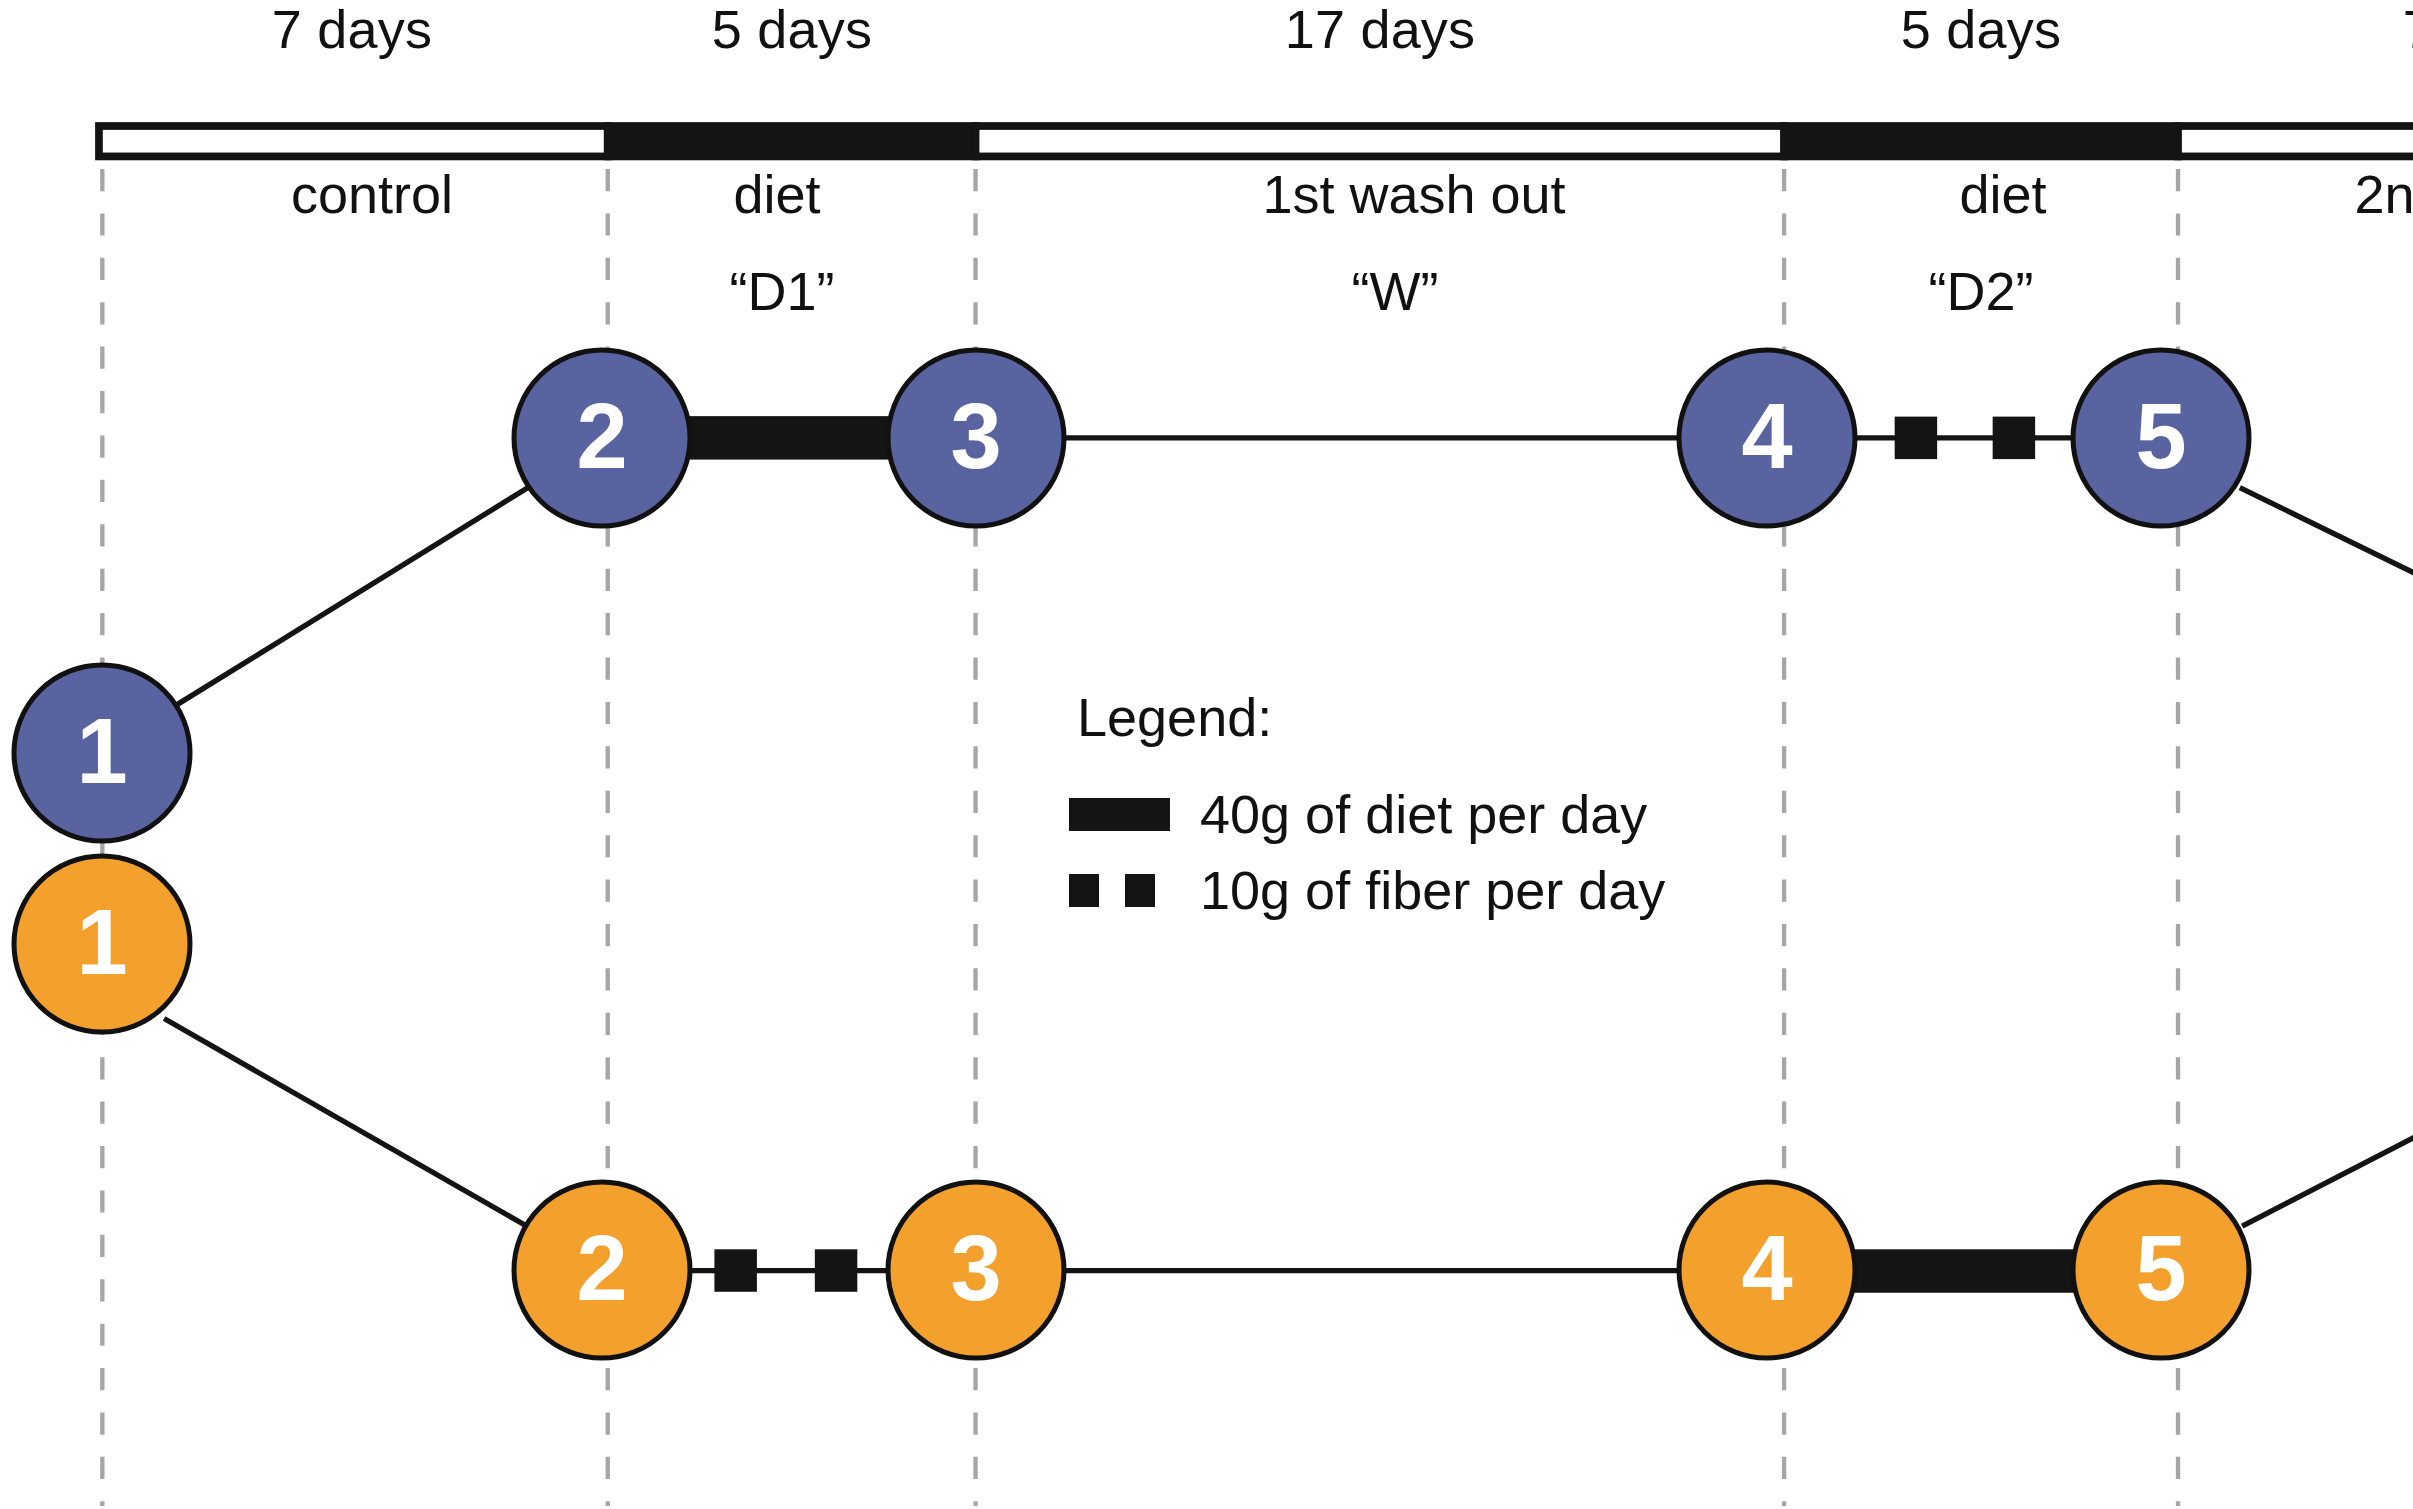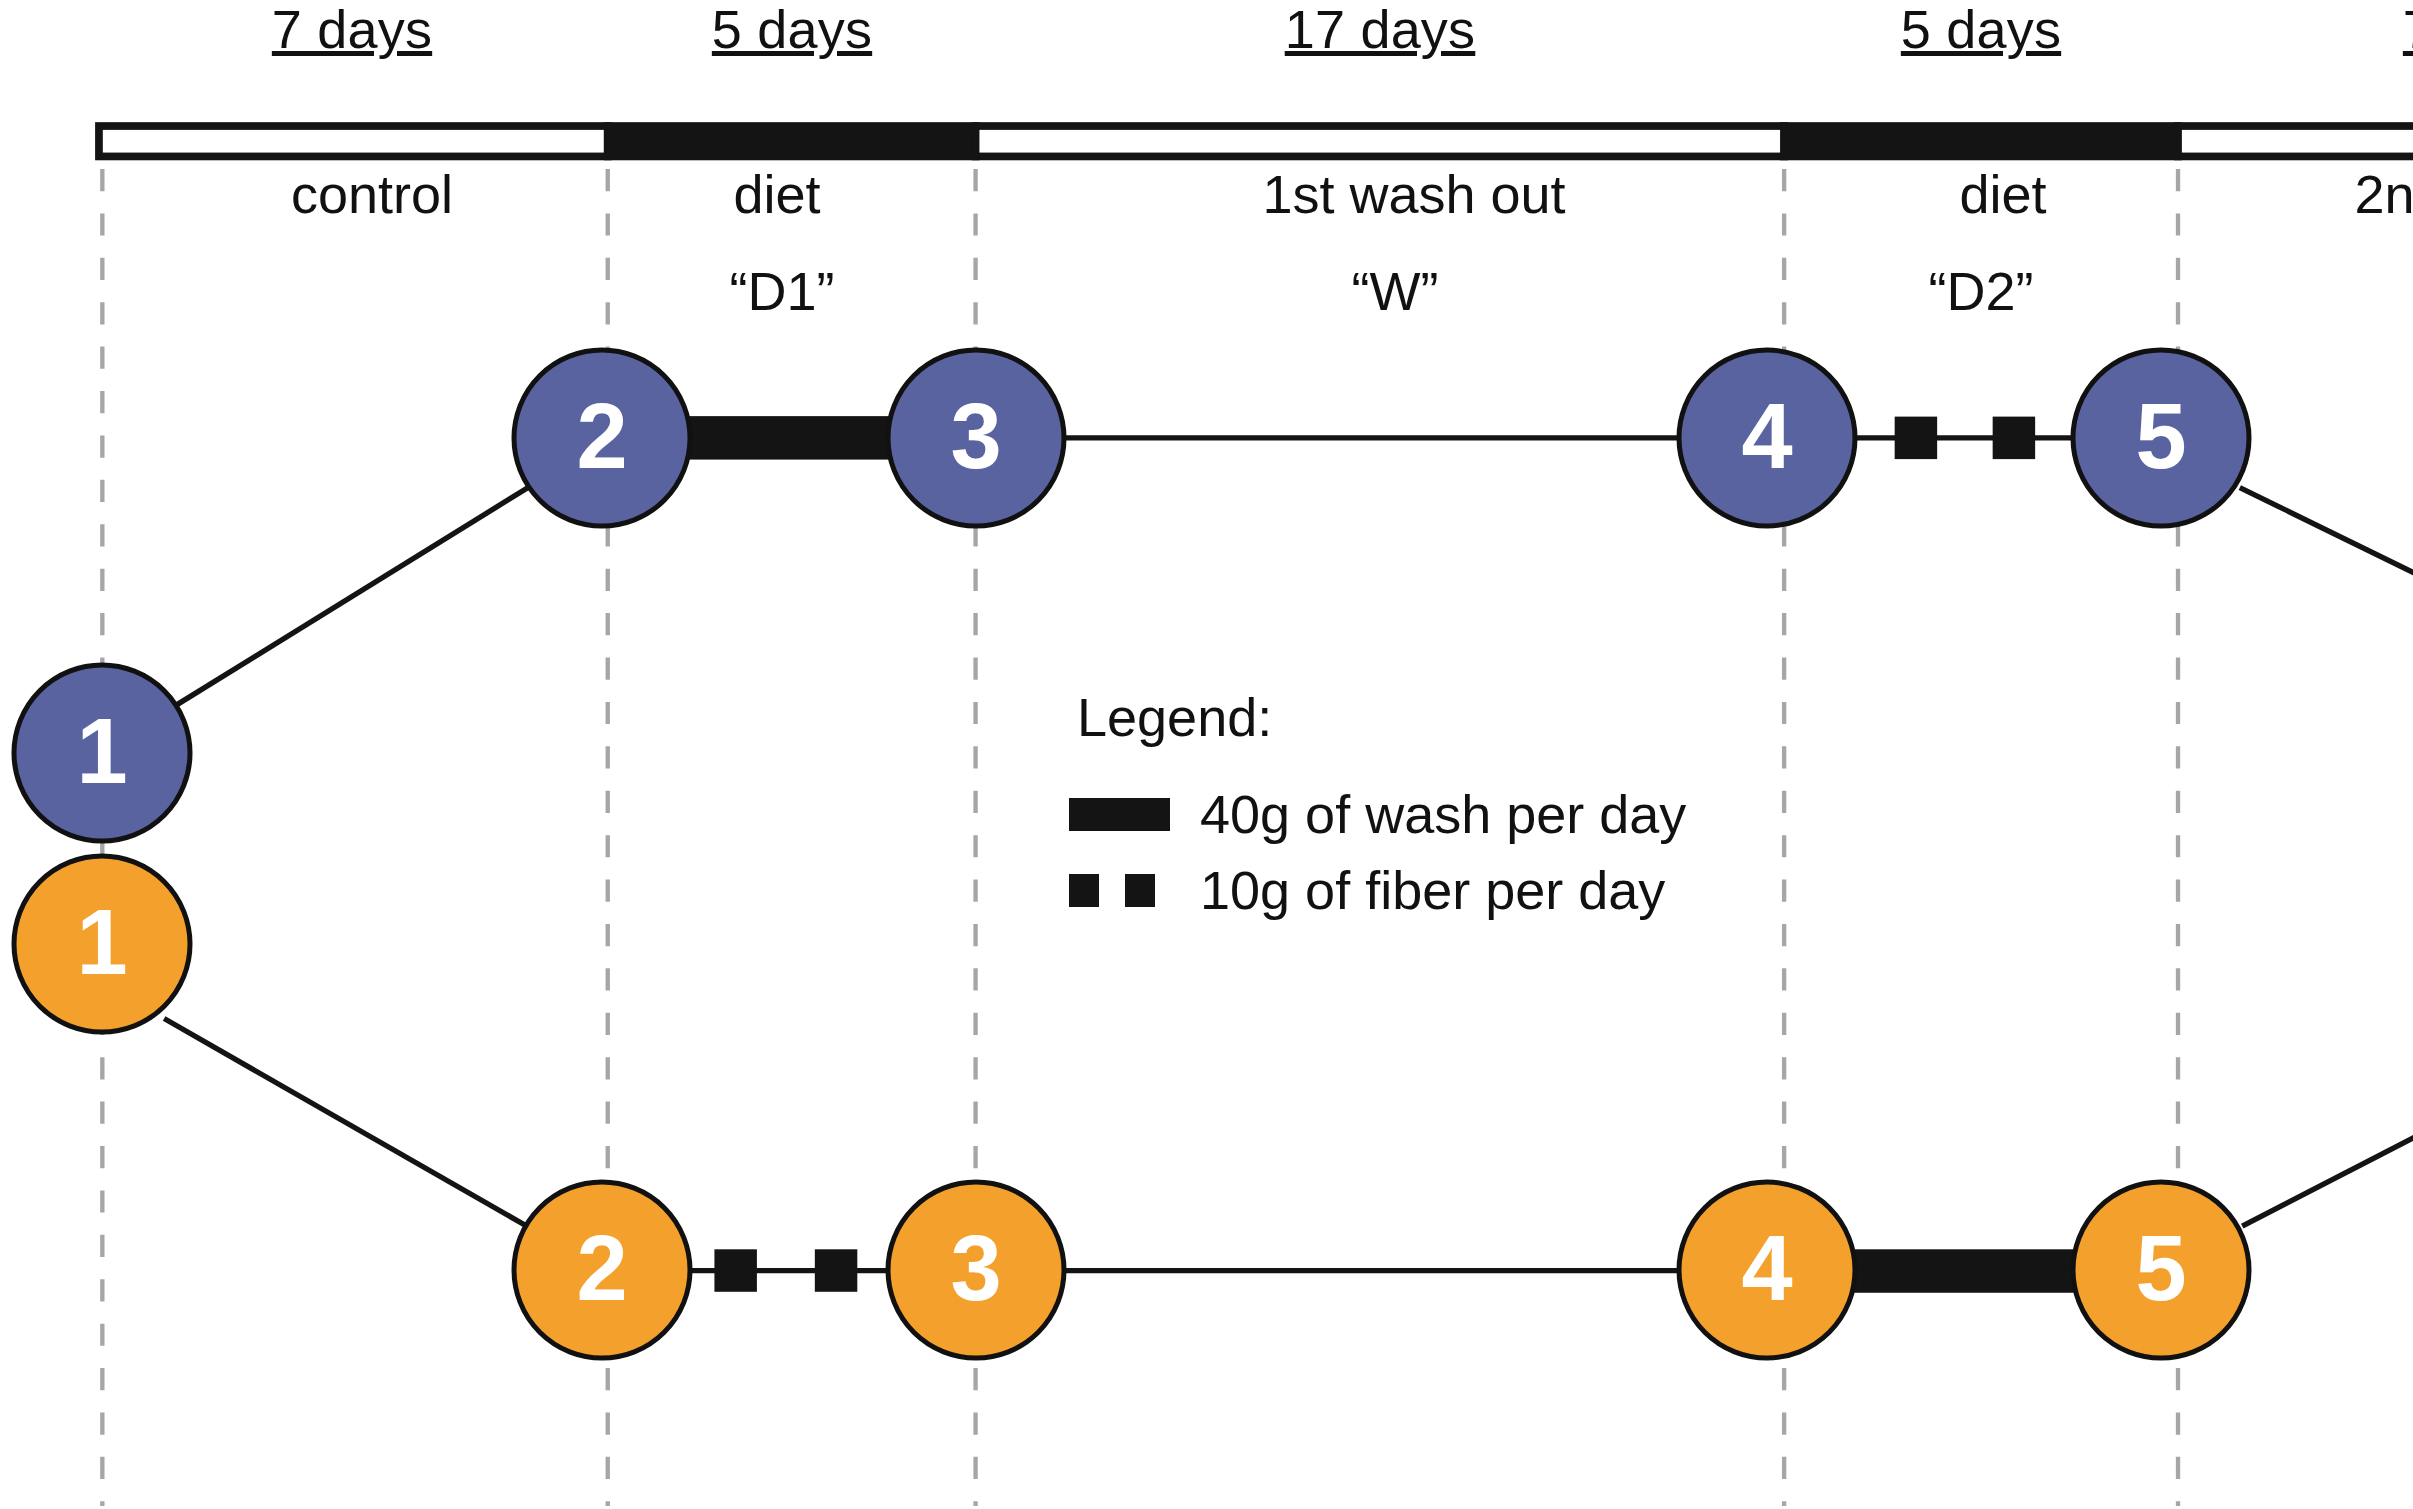--- a/index.html
+++ b/index.html
@@ -8,21 +8,21 @@
     width:2877px;height:1510px;overflow:hidden;
     font-family:"Liberation Sans","DejaVu Sans",sans-serif;
     color:#111111;
   }
   #stage{position:relative;width:2877px;height:1510px;background:#ffffff;}
   svg.layer{position:absolute;top:0;left:0;width:2877px;height:1510px;}
 
   
   .txt{position:absolute;white-space:nowrap;text-align:center;
        transform:translateX(-50%);line-height:1;}
-  .duration{font-size:54px;top:2.4px;letter-spacing:0.2px;text-decoration:underline;}
+  .duration{font-size:54px;top:2.4px;letter-spacing:0.2px;}
   .phase{font-size:54px;top:167px;}
   .code{font-size:54px;top:264px;}
 
   
   #legend{position:absolute;left:1069px;top:690px;}
   #legend .legend-title{font-size:54px;line-height:1;margin:0 0 43px 8px;}
   .legend-row{display:flex;align-items:center;margin-bottom:22px;}
   .legend-swatch{width:101px;height:33px;margin-right:30px;flex:0 0 auto;
                  position:relative;}
   .sw-solid{background:#141414;}
@@ -114,21 +114,21 @@
   <div class="node orange" style="left:602px;top:1270px">2</div>
   <div class="node orange" style="left:976px;top:1270px">3</div>
   <div class="node orange" style="left:1767px;top:1270px">4</div>
   <div class="node orange" style="left:2161px;top:1270px">5</div>
 
   <div id="legend">
     <div class="legend-title">Legend:</div>
 
     <div class="legend-row">
       <span class="legend-swatch sw-solid"></span>
-      <span class="legend-label">40g of wash per day</span>
+      <span class="legend-label">40g of diet per day</span>
     </div>
 
     <div class="legend-row">
       <span class="legend-swatch sw-dashed"></span>
       <span class="legend-label">10g of fiber per day</span>
     </div>
   </div>
 
 </div>
 

